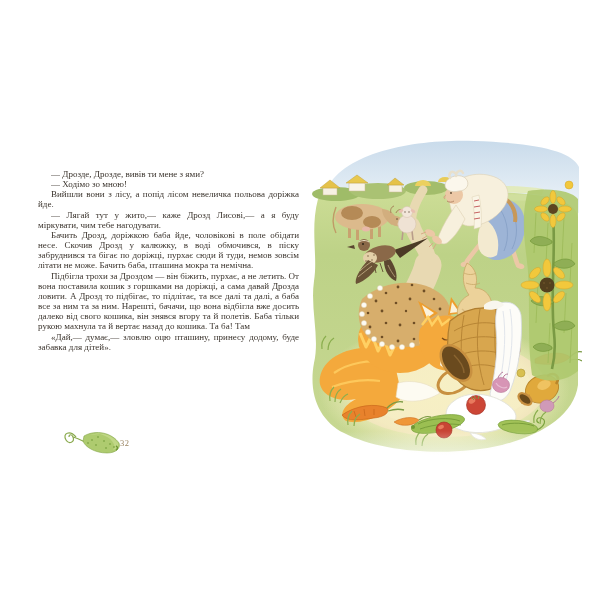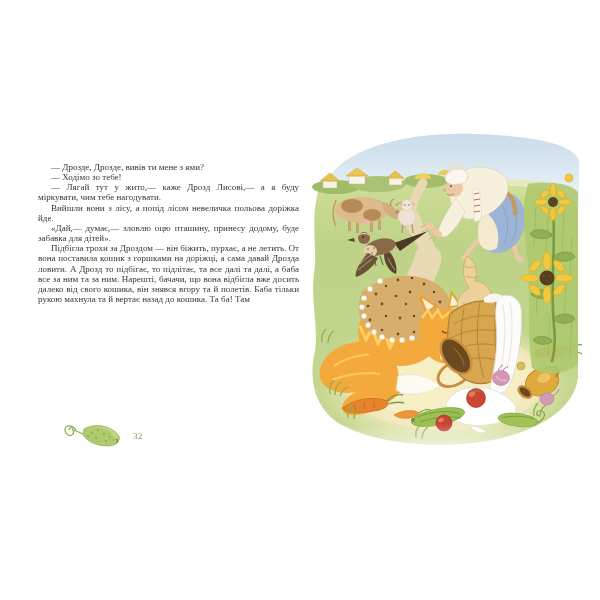--- a/index.html
+++ b/index.html
@@ -2,50 +2,51 @@
 <html lang="uk" style="--pagebg: #ffffff; --text: #3a332c; --pagenum: #9a8460; --sky: #c9dbeb; --meadow: #bdd287; --meadowdark: #9cba58; --sand: #e8d9b2; --fox: #f4a93c; --foxlight: #ffd063; --shawl: #d7ae6c; --basket: #d8a64e; --basketline: #b07e30; --blouse: #f7f0dd; --skirt: #9db4d6; --skin: #ecc8a6; --sunflower: #f2c83c; --sunflowercenter: #5c4420; --jug: #e0a93c; --carrot: #e8822c; --cucumber: #9bbf52; --tomato: #cc4636; --onion: #d795b5; --milk: #ffffff;"><head>
 <meta charset="utf-8">
 <style>
   html,body{margin:0;padding:0;}
   body{
     width:600px;height:600px;
     background:var(--pagebg,#ffffff);
     font-family:"Liberation Serif","DejaVu Serif",serif;
     position:relative;overflow:hidden;
   }
-  .spread{position:absolute;inset:0;}
+  .spread{position:absolute;inset:0;margin-top:7px;}
   
   .textblock{
     position:absolute;left:38px;top:162px;width:261px;
     font-size:9px;line-height:10.15px;
     color:var(--text,#3a332c);
     text-align:justify;
   }
   .textblock p{margin:0;text-indent:13px;}
   .pagenum{
     position:absolute;left:120px;top:431px;width:36px;
-    text-align:center;font-size:8.5px;color:var(--pagenum,#9a8460);
+    text-align:left;font-size:8.5px;color:var(--pagenum,#9a8460);
     letter-spacing:.5px;
   }
   .vignette{position:absolute;left:60px;top:415px;}
   .illo{position:absolute;left:304px;top:126px;}
 </style>
 </head>
 <body>
 
 <div class="spread">
 
   <div>
     <div class="textblock">
       <p>— Дрозде, Дрозде, вивів ти мене з ями?</p>
-      <p>— Ходімо зо тебе!</p>
+      <p>— Ходімо зо мною!</p>
+      <p>Вийшли вони з лісу, а попід лісом невеличка польова доріжка йде.</p>
       <p>— Лягай тут у жито,— каже Дрозд Лисові,— а я буду міркувати, чим тебе нагодувати.</p>
-      <p>Вийшли вони з лісу, а попід лісом невеличка польова доріжка йде.</p>
+      <p>Бачить Дрозд, доріжкою баба йде, чоловікові в поле обідати несе. Скочив Дрозд у калюжку, в воді обмочився, в піску забруднився та бігає по доріжці, пурхає сюди й туди, немов зовсім літати не може. Бачить баба, пташина мокра та немічна.</p>
+      <p>Підбігла трохи за Дроздом — він біжить, пурхає, а не летить. От вона поставила кошик з горшками на доріжці, а сама давай Дрозда ловити. А Дрозд то підбігає, то підлітає, та все далі та далі, а баба все за ним та за ним. Нарешті, бачачи, що вона відбігла вже досить далеко від свого кошика, він знявся вгору та й полетів. Баба тільки рукою махнула та й вертає назад до кошика. Та ба! Там</p>
       <p>«Дай,— думає,— зловлю оцю пташину, принесу додому, буде забавка для дітей».</p>
-      <p>Підбігла трохи за Дроздом — він біжить, пурхає, а не летить. От вона поставила кошик з горшками на доріжці, а сама давай Дрозда ловити. А Дрозд то підбігає, то підлітає, та все далі та далі, а баба все за ним та за ним. Нарешті, бачачи, що вона відбігла вже досить далеко від свого кошика, він знявся вгору та й полетів. Баба тільки рукою махнула та й вертає назад до кошика. Та ба! Там</p>
     </div>
 
     <svg class="vignette" width="68" height="40" viewBox="0 0 68 40">
       <path d="M16,15 C10,8 2,11 6,18 C9,23 15,20 13,15 C12,12 9,12 9,15" fill="none" stroke="#8aaa4e" stroke-width="1.2"></path>
       <path d="M13,15 C17,16 21,18 25,20" fill="none" stroke="#8aaa4e" stroke-width="1.2"></path>
       <path d="M24,14 C36,7 52,11 59,21 C61,26 56,31 47,31 C35,31 25,25 23,19 Z" fill="#aecb6f" stroke="#84a649" stroke-width="0.6"></path>
       <path d="M30,13 C42,9 52,13 58,21 C59,24 57,27 53,28 C57,24 52,15 40,12 Z" fill="#c4d98c" opacity="0.8"></path>
       <g fill="#6e9634">
         <circle cx="32" cy="18" r="0.8"></circle>
           <circle cx="38" cy="15" r="0.8"></circle>

